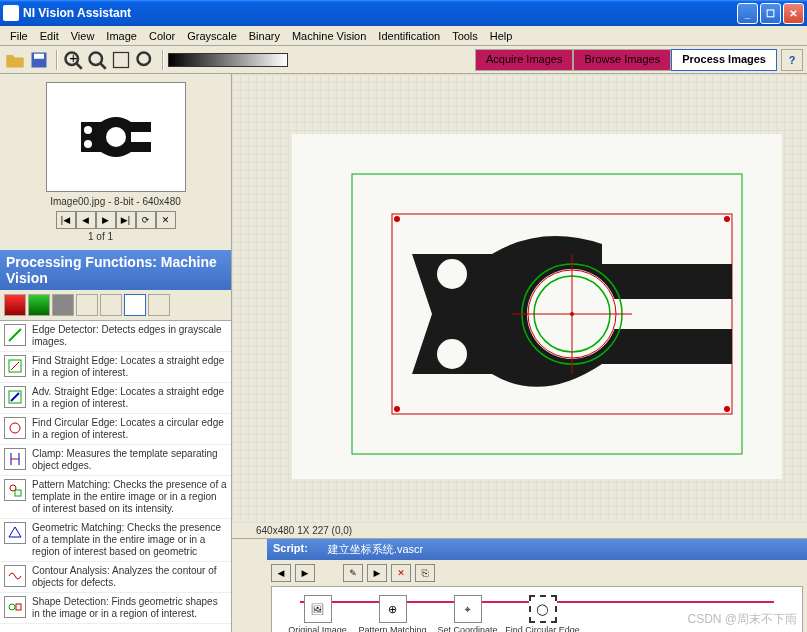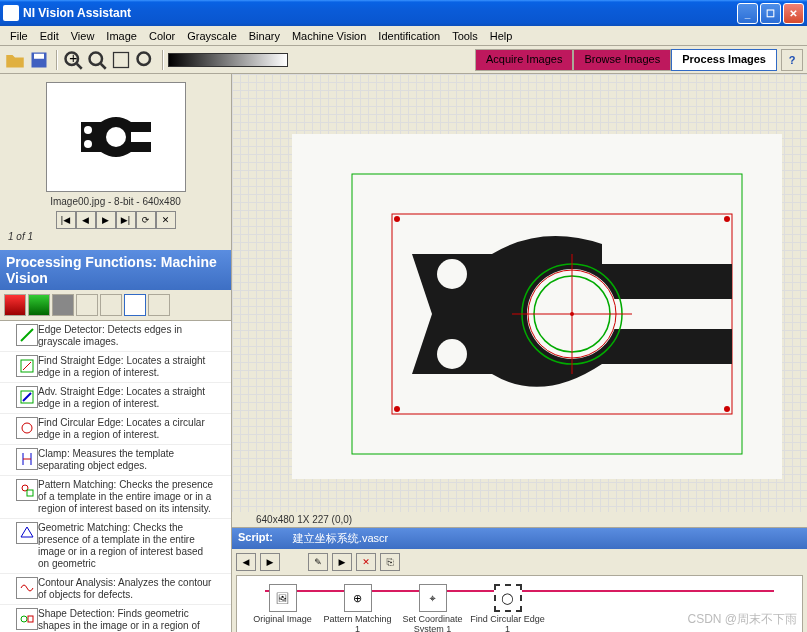--- a/index.html
+++ b/index.html
@@ -21,38 +21,38 @@
 .modebtn.active { background: #fff; border: 1px solid #316ac5; font-weight: bold; }
 .helpbtn { width: 22px; height: 22px; border: 1px solid #aca899; background: #ece9d8; margin-left: 4px; display: flex; align-items: center; justify-content: center; font-weight: bold; color: #1b4db3; }
 .main { display: flex; height: calc(100% - 74px); }
 .leftpanel { width: 232px; background: #ece9d8; border-right: 1px solid #aca899; display: flex; flex-direction: column; }
 .thumb-area { padding: 8px; text-align: center; }
 .thumb { width: 140px; height: 110px; background: #fff; margin: 0 auto; border: 1px solid #888; display: flex; align-items: center; justify-content: center; }
 .thumb svg { width: 100px; height: 70px; }
 .thumb-caption { font-size: 10px; color: #333; margin-top: 4px; }
 .navbtns { display: flex; justify-content: center; gap: 0; margin-top: 4px; }
 .navbtn { width: 20px; height: 18px; border: 1px solid #888; background: #ece9d8; font-size: 9px; }
-.navcount { text-align: left; padding-right: 30px; font-size: 10px; color: #333; margin-top: 2px; font-style: italic; }
+.navcount { text-align: center; padding-right: 30px; font-size: 10px; color: #333; margin-top: 2px; }
 .panel-header { background: linear-gradient(#5a8de0, #3d6fc4); color: white; padding: 4px 6px; font-weight: bold; font-size: 14px; }
 .cat-tabs { display: flex; padding: 4px; gap: 2px; border-bottom: 1px solid #aca899; }
 .cat-tab { width: 22px; height: 22px; border: 1px solid #aca899; background: #ece9d8; }
 .cat-tab.red { background: linear-gradient(#f33, #900); }
 .cat-tab.green { background: linear-gradient(#3c3, #060); }
 .cat-tab.gray { background: #888; }
 .cat-tab.sel { border: 1px solid #316ac5; background: #fff; }
 .func-list { flex: 1; overflow-y: auto; background: #fff; }
-.func-item { display: flex; padding: 3px 16px; gap: 0; border-bottom: 1px solid #eee; }
+.func-item { display: flex; padding: 3px 4px; gap: 6px; border-bottom: 1px solid #eee; }
 .func-icon { width: 22px; height: 22px; flex-shrink: 0; border: 1px solid #888; background: #fff; display: flex; align-items: center; justify-content: center; }
 .func-icon svg { width: 16px; height: 16px; }
 .func-text { font-size: 10px; color: #333; line-height: 1.2; }
 .canvas-area { flex: 1; display: flex; flex-direction: column; background: #ece9d8; }
 .canvas { flex: 1; background-image: linear-gradient(#ddd 1px, transparent 1px), linear-gradient(90deg, #ddd 1px, transparent 1px); background-size: 8px 8px; background-color: #ece9d8; position: relative; overflow: hidden; }
 .image-view { position: absolute; left: 60px; top: 60px; width: 490px; height: 345px; background: #fff; }
 .statusline { font-size: 10px; color: #333; padding: 2px 8px; background: #ece9d8; margin-left: 16px; }
-.script-panel { height: 105px; background: #ece9d8; border-top: 1px solid #aca899; }
+.script-panel { height: 94px; background: #ece9d8; border-top: 1px solid #aca899; padding-left: 35px; }
 .script-header { background: linear-gradient(#5a8de0, #3d6fc4); color: white; padding: 3px 6px; font-size: 11px; display: flex; }
 .script-header .label { font-weight: bold; margin-right: 20px; }
 .script-toolbar { padding: 4px; display: flex; gap: 4px; align-items: center; }
 .script-items { display: flex; padding: 8px; gap: 0; position: relative; background: #fff; margin: 0 4px; border: 1px solid #aca899; height: 60px; }
 .script-item { width: 75px; text-align: center; position: relative; }
 .script-item .sicon { width: 28px; height: 28px; border: 1px solid #888; background: #fff; margin: 0 auto; display: flex; align-items: center; justify-content: center; }
 .script-item.sel .sicon { border: 2px dashed #333; }
 .script-item .slabel { font-size: 9px; color: #333; margin-top: 2px; }
 .script-line { position: absolute; top: 14px; left: 28px; right: 28px; height: 2px; background: #d81b60; z-index: 0; }
 .watermark { position: absolute; right: 10px; bottom: 4px; color: #bbb; font-size: 12px; }

